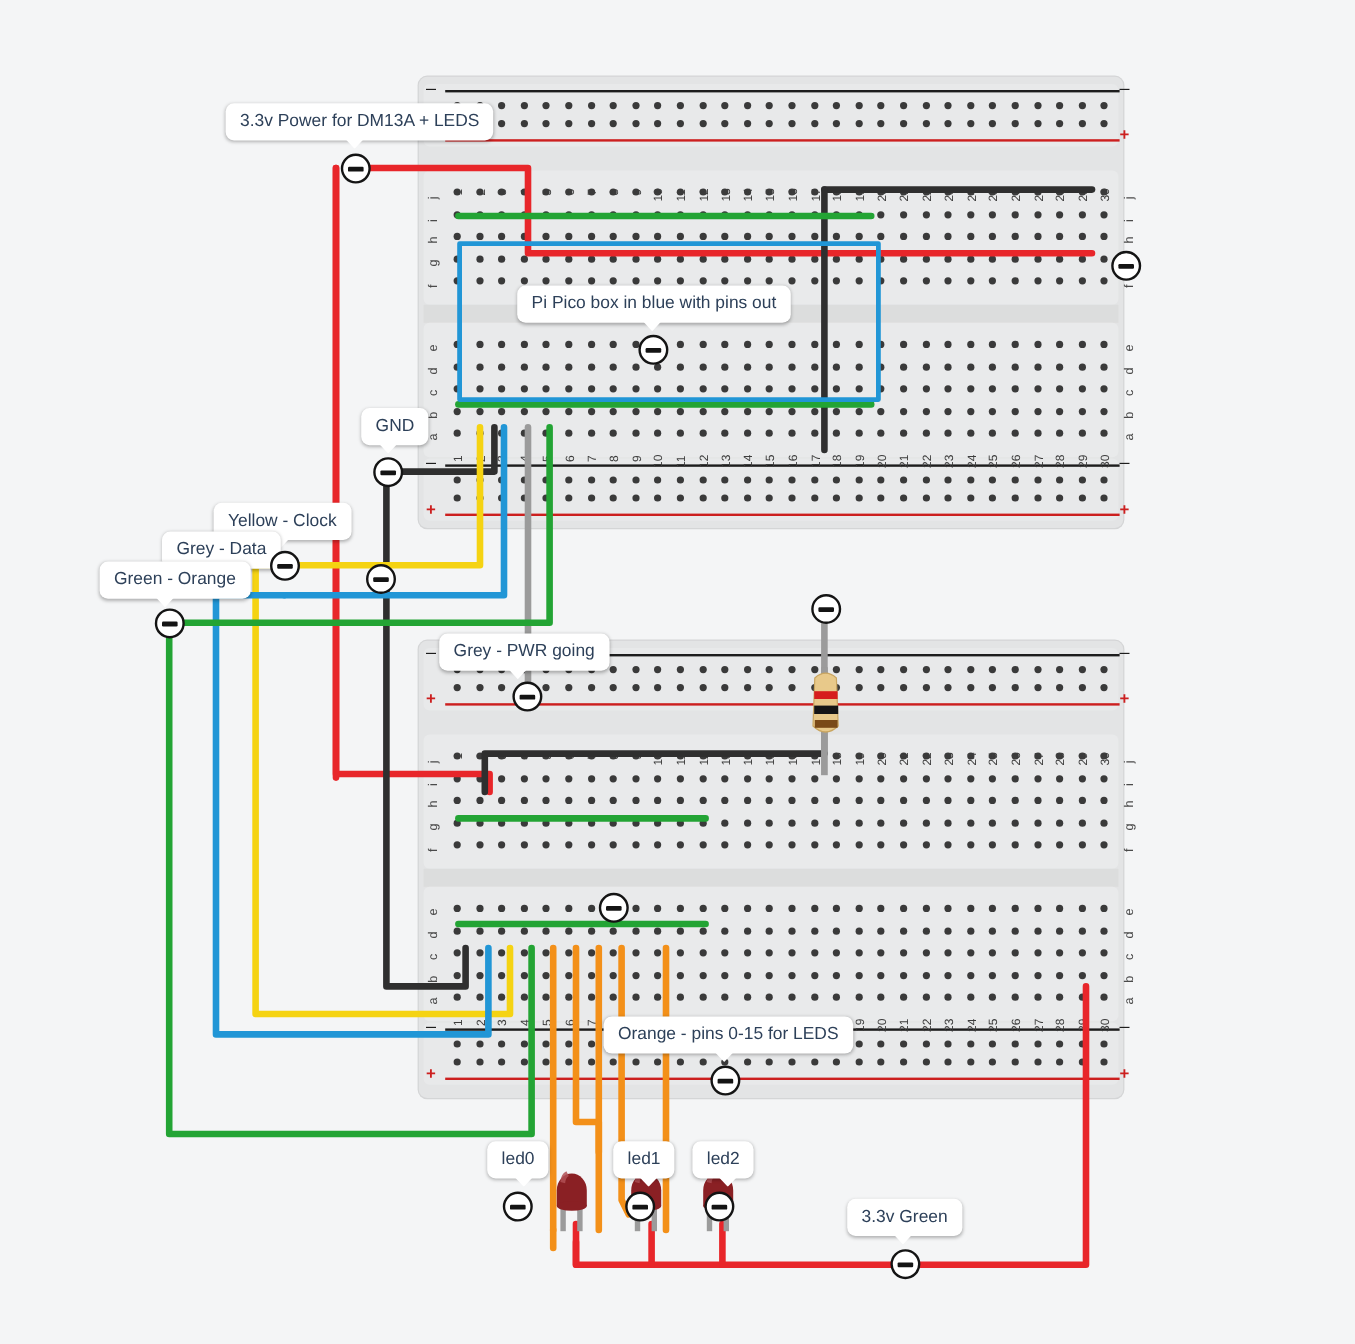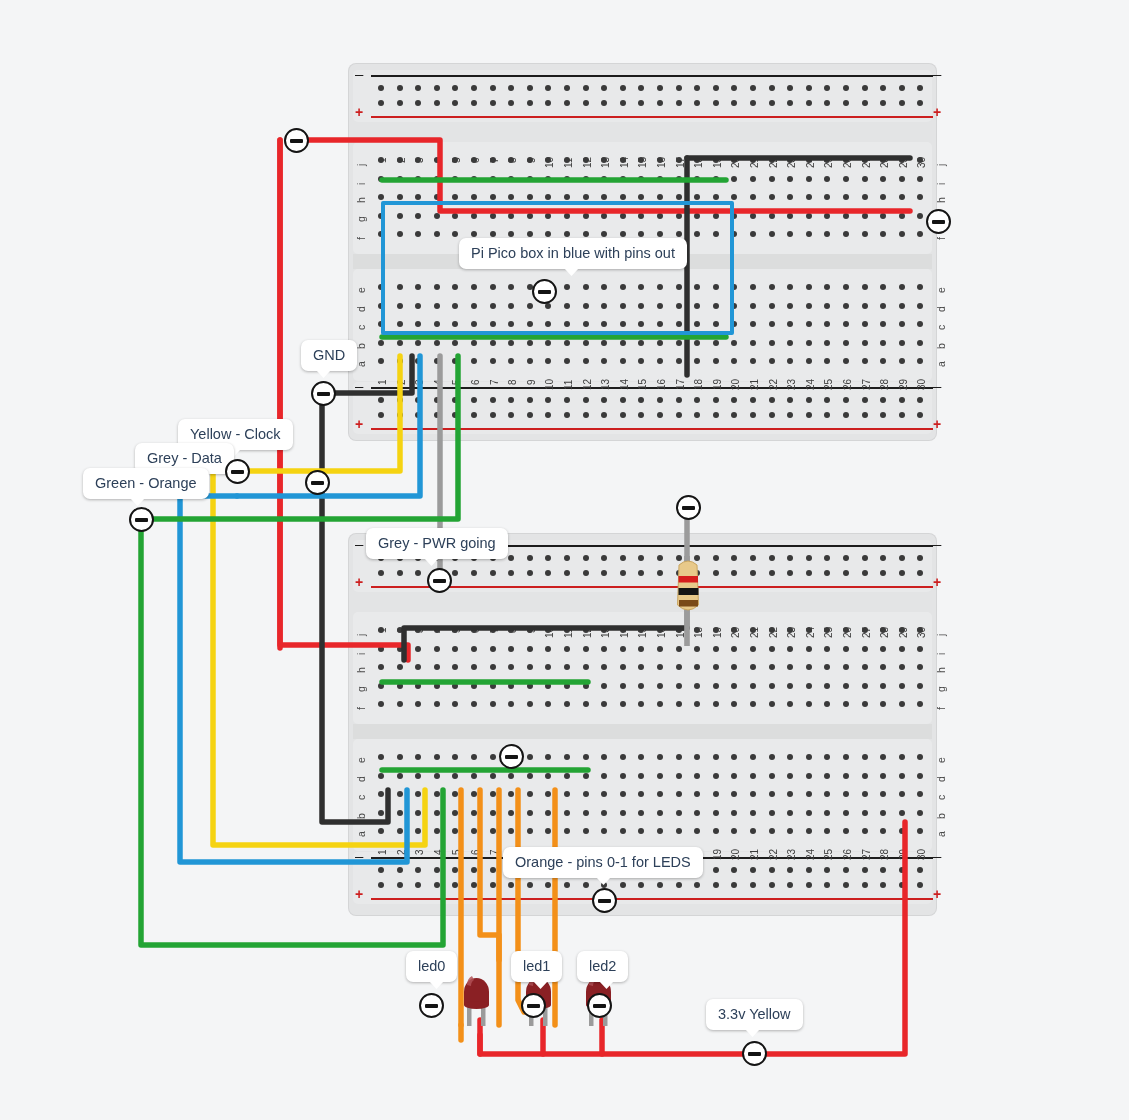--- a/index.html
+++ b/index.html
@@ -1204,25 +1204,29 @@
 
     <g>
       <rect x="589" y="1000" width="4.5" height="26" fill="#9b9b9b"></rect>
       <rect x="603" y="1000" width="4.5" height="26" fill="#9b9b9b"></rect>
       <path d="M 586,1005 L 586,992 a 12.5,14 0 0 1 25,0 L 611,1005 Z" fill="#8a2024"></path>
       <ellipse cx="598.5" cy="1005" rx="12.5" ry="4" fill="#8a2024"></ellipse>
       <path d="M 589,985 a 8,10 0 0 1 5,-9 l 2,4 a 6,7 0 0 0 -3,6 z" fill="#b05055" opacity=".85"></path>
     </g>
   </svg>
 
+  <div class="callout" style="left:188px;top:86px;">
+    <span>3.3v Power for DM13A + LEDS</span>
+    <span class="tail" style="left:100px;"></span>
+  </div>
   <div class="marker" style="left:284px;top:128px;"></div>
 
   <div class="marker" style="left:926px;top:209px;"></div>
 
-  <div class="callout" style="left:431px;top:238px;margin-left:28px;">
+  <div class="callout" style="left:431px;top:238px;">
     <span>Pi Pico box in blue with pins out</span>
     <span class="tail" style="left:105px;"></span>
   </div>
   <div class="marker" style="left:532px;top:279px;"></div>
 
   <div class="callout" style="left:301px;top:340px;">
     <span>GND</span>
     <span class="tail" style="left:15px;"></span>
   </div>
   <div class="marker" style="left:311px;top:381px;"></div>
@@ -1249,21 +1253,21 @@
     <span>Grey - PWR going</span>
     <span class="tail" style="left:58px;"></span>
   </div>
   <div class="marker" style="left:427px;top:568px;"></div>
 
   <div class="marker" style="left:676px;top:495px;"></div>
 
   <div class="marker" style="left:499px;top:744px;"></div>
 
   <div class="callout" style="left:503px;top:847px;">
-    <span>Orange - pins 0-1 for LEDS</span>
+    <span>Orange - pins 0-15 for LEDS</span>
     <span class="tail" style="left:93px;"></span>
   </div>
   <div class="marker" style="left:592px;top:888px;"></div>
 
   <div class="callout" style="left:406px;top:951px;">
     <span>led0</span>
     <span class="tail" style="left:23px;"></span>
   </div>
   <div class="marker" style="left:419px;top:993px;"></div>
 
@@ -1273,18 +1277,18 @@
   </div>
   <div class="marker" style="left:521px;top:993px;"></div>
 
   <div class="callout" style="left:577px;top:951px;">
     <span>led2</span>
     <span class="tail" style="left:22px;"></span>
   </div>
   <div class="marker" style="left:587px;top:993px;"></div>
 
   <div class="callout" style="left:706px;top:999px;">
-    <span>3.3v Yellow</span>
+    <span>3.3v Green</span>
     <span class="tail" style="left:39px;"></span>
   </div>
   <div class="marker" style="left:742px;top:1041px;"></div>
 
 </div>
 
 </body></html>

